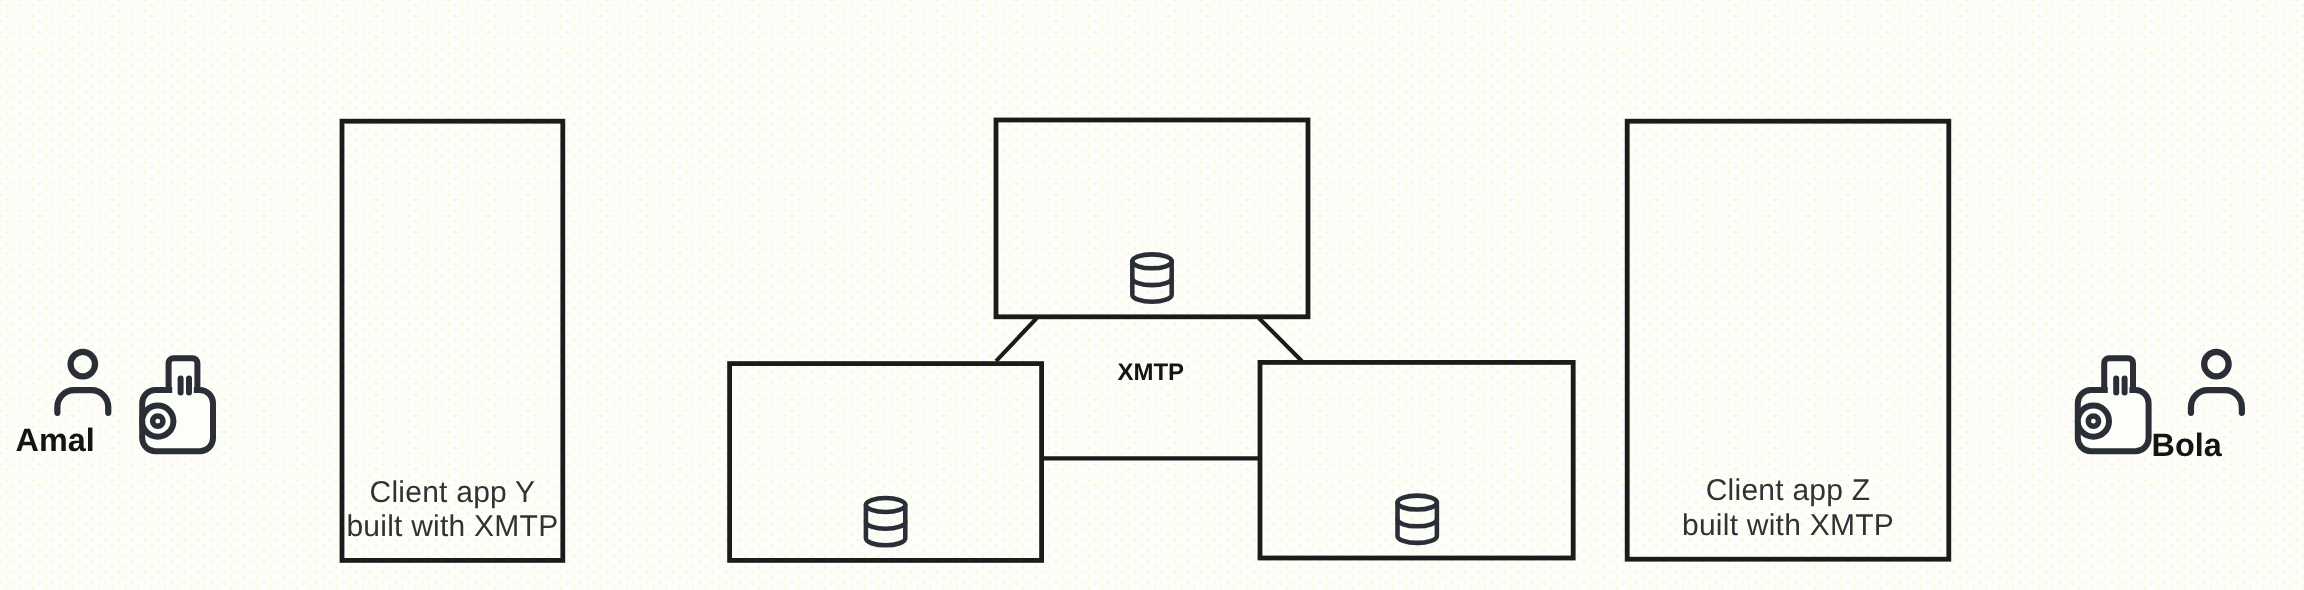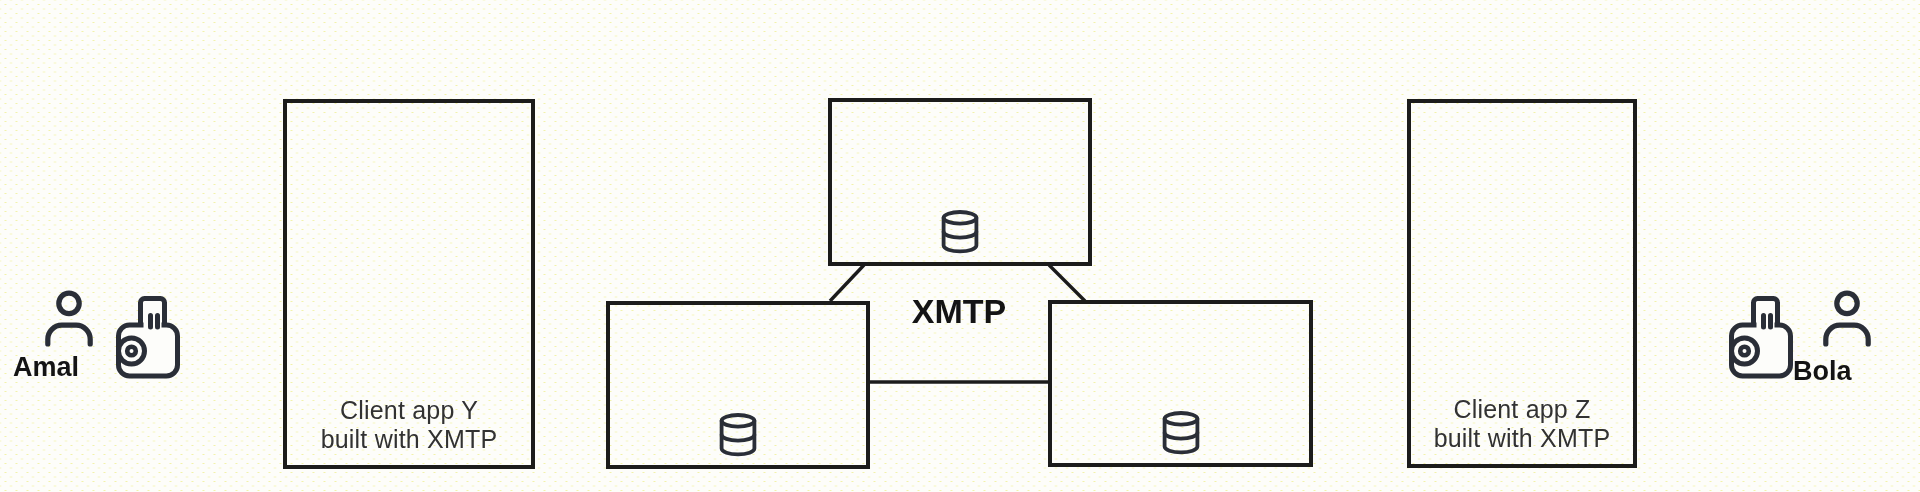--- a/index.html
+++ b/index.html
@@ -34,21 +34,21 @@
     line-height: 29px;
     color: #323232;
     letter-spacing: 0.2px;
   }
   .client-label span { display: block; }
   .net-label {
     position: absolute;
     left: 869px; top: 296px; width: 180px;
     text-align: center;
     font-weight: 700;
-    font-size: 34px;
+    font-size: 20px;
     line-height: 31px;
     color: #141414;
   }
   .net-label span { display: block; }
   .actor-label {
     position: absolute;
     width: 110px;
     text-align: left;
     font-weight: 700;
     font-size: 27px;
@@ -83,21 +83,21 @@
       <rect x="26.5" y="4.5" width="24" height="34" rx="4" fill="#fdfdfa"></rect>
       <rect x="4.5" y="31" width="59" height="51" rx="11" fill="#fdfdfa"></rect>
       <rect x="29.5" y="27" width="18" height="8.5" fill="#fdfdfa" stroke="none"></rect>
       <line x1="36.5" y1="21.5" x2="36.5" y2="33"></line>
       <line x1="43.5" y1="21.5" x2="43.5" y2="33"></line>
       <circle cx="17.5" cy="57" r="13" fill="#fdfdfa"></circle>
       <circle cx="17.5" cy="57" r="4.3" stroke-width="4.6"></circle>
     </g>
   </svg>
 
-  <div class="box" style="left:283px;top:99px;width:252px;height:370px">
+  <div class="box" style="left:283px;top:99px;width:188px;height:370px">
     <div class="client-label">
       <span>Client app Y</span>
       <span>built with XMTP</span>
     </div>
   </div>
 
   <div class="box" style="left:828px;top:98px;width:264px;height:168px">
     <svg class="db-icon" width="40" height="46" viewBox="0 0 20 23" fill="none" stroke="#2a2e37" stroke-width="1.9" stroke-linecap="round" stroke-linejoin="round">
       <ellipse cx="10" cy="4.4" rx="8.2" ry="2.9"></ellipse>
       <path d="M1.8 4.4 v13.9 c0 1.6 3.67 2.9 8.2 2.9 s8.2 -1.3 8.2 -2.9 V4.4"></path>
@@ -118,21 +118,21 @@
       <ellipse cx="10" cy="4.4" rx="8.2" ry="2.9"></ellipse>
       <path d="M1.8 4.4 v13.9 c0 1.6 3.67 2.9 8.2 2.9 s8.2 -1.3 8.2 -2.9 V4.4"></path>
       <path d="M1.8 11.4 c0 1.6 3.67 2.9 8.2 2.9 s8.2 -1.3 8.2 -2.9"></path>
     </svg>
   </div>
 
   <div class="net-label">
     <span>XMTP</span>
   </div>
 
-  <div class="box" style="left:1407px;top:99px;width:230px;height:369px">
+  <div class="box" style="left:1354px;top:99px;width:272px;height:369px">
     <div class="client-label">
       <span>Client app Z</span>
       <span>built with XMTP</span>
     </div>
   </div>
 
   <svg class="abs" style="left:1727px;top:294px" width="68" height="86" viewBox="0 0 68 86" fill="none">
     <g stroke="#2a2e37" stroke-width="5" stroke-linejoin="round" stroke-linecap="round">
       <rect x="26.5" y="4.5" width="24" height="34" rx="4" fill="#fdfdfa"></rect>
       <rect x="4.5" y="31" width="59" height="51" rx="11" fill="#fdfdfa"></rect>

